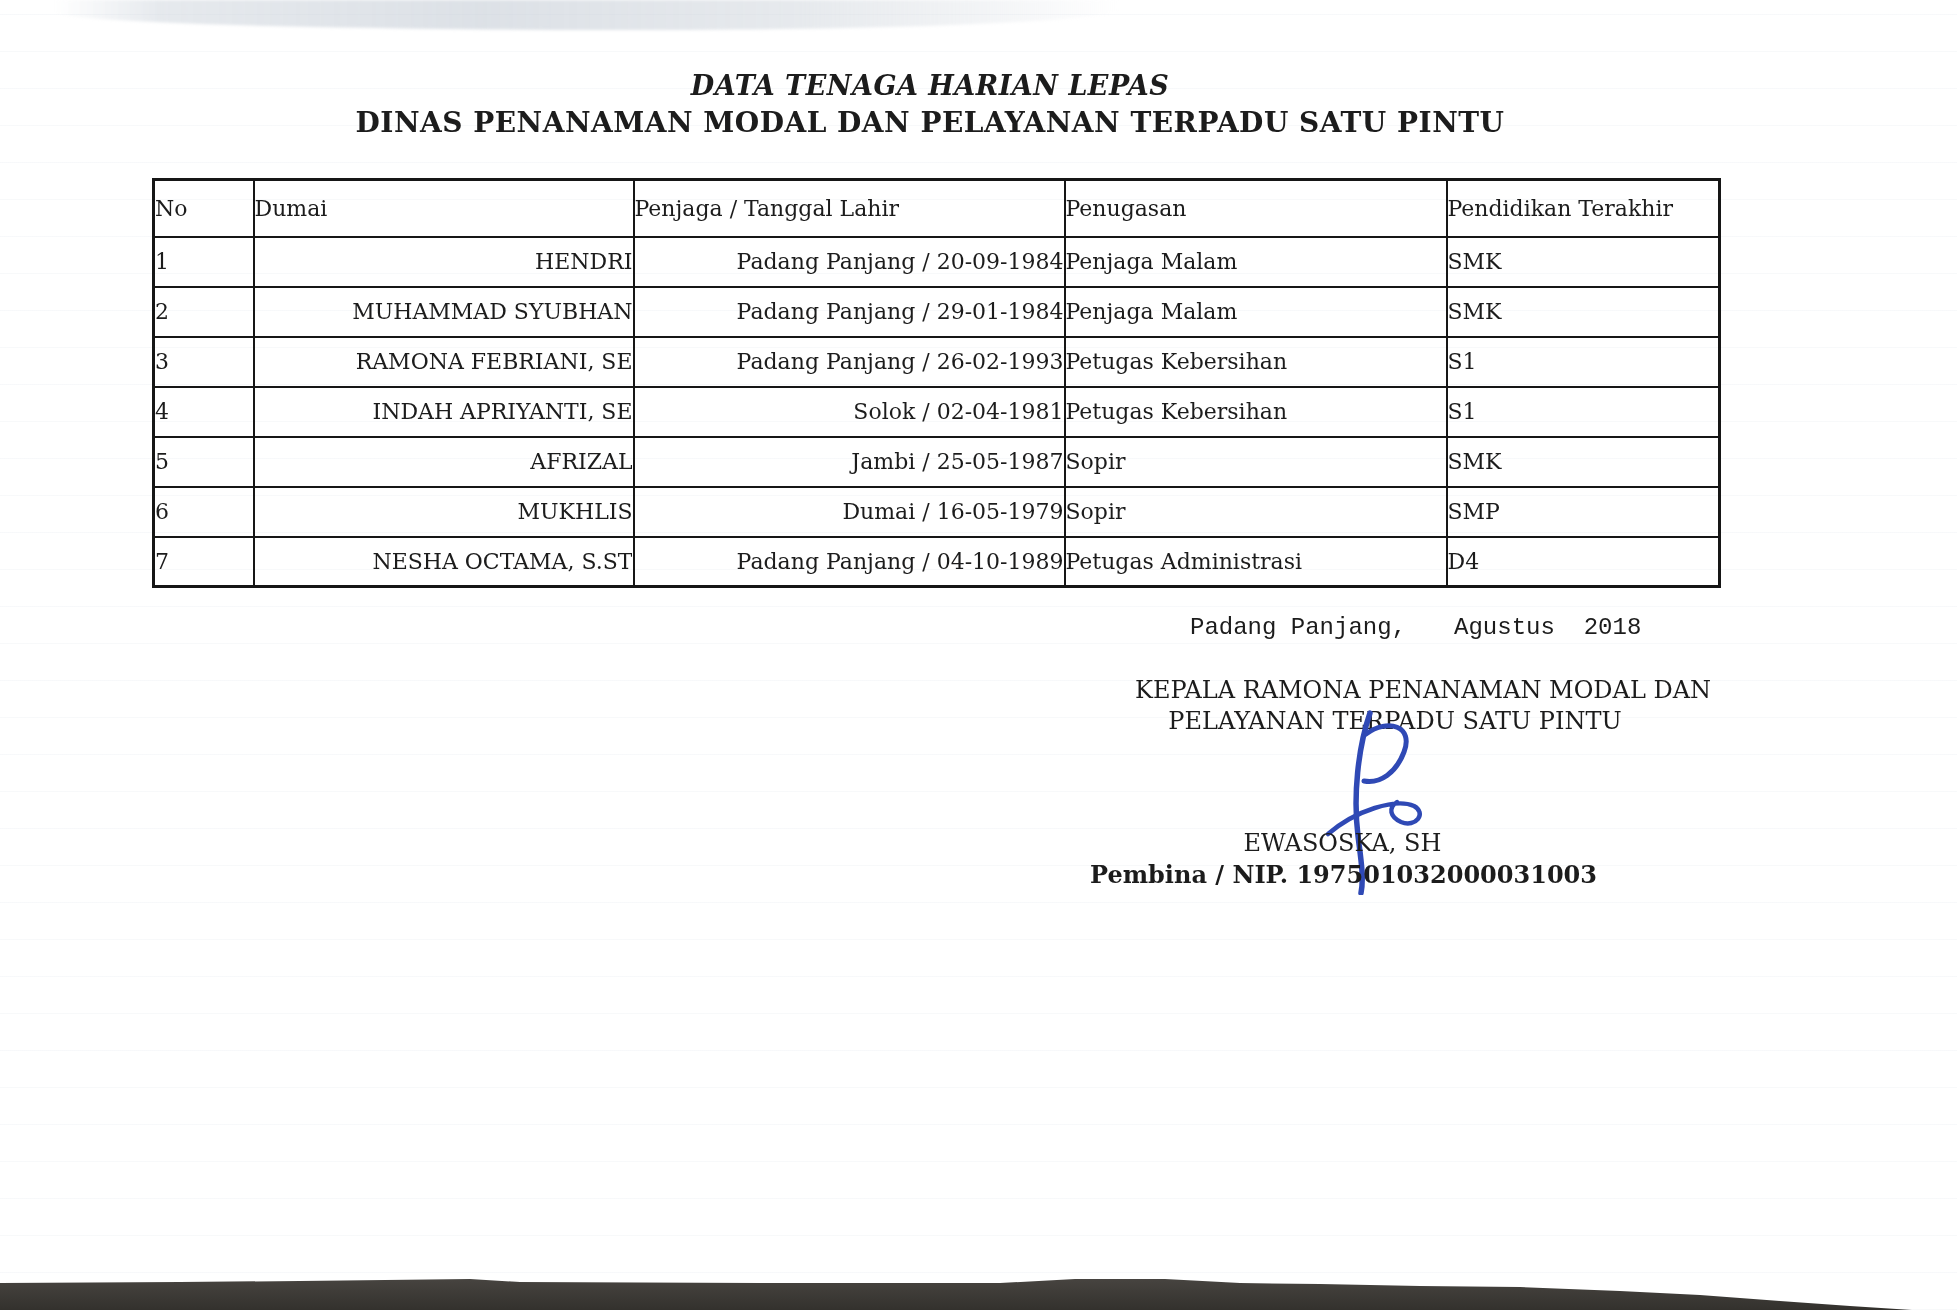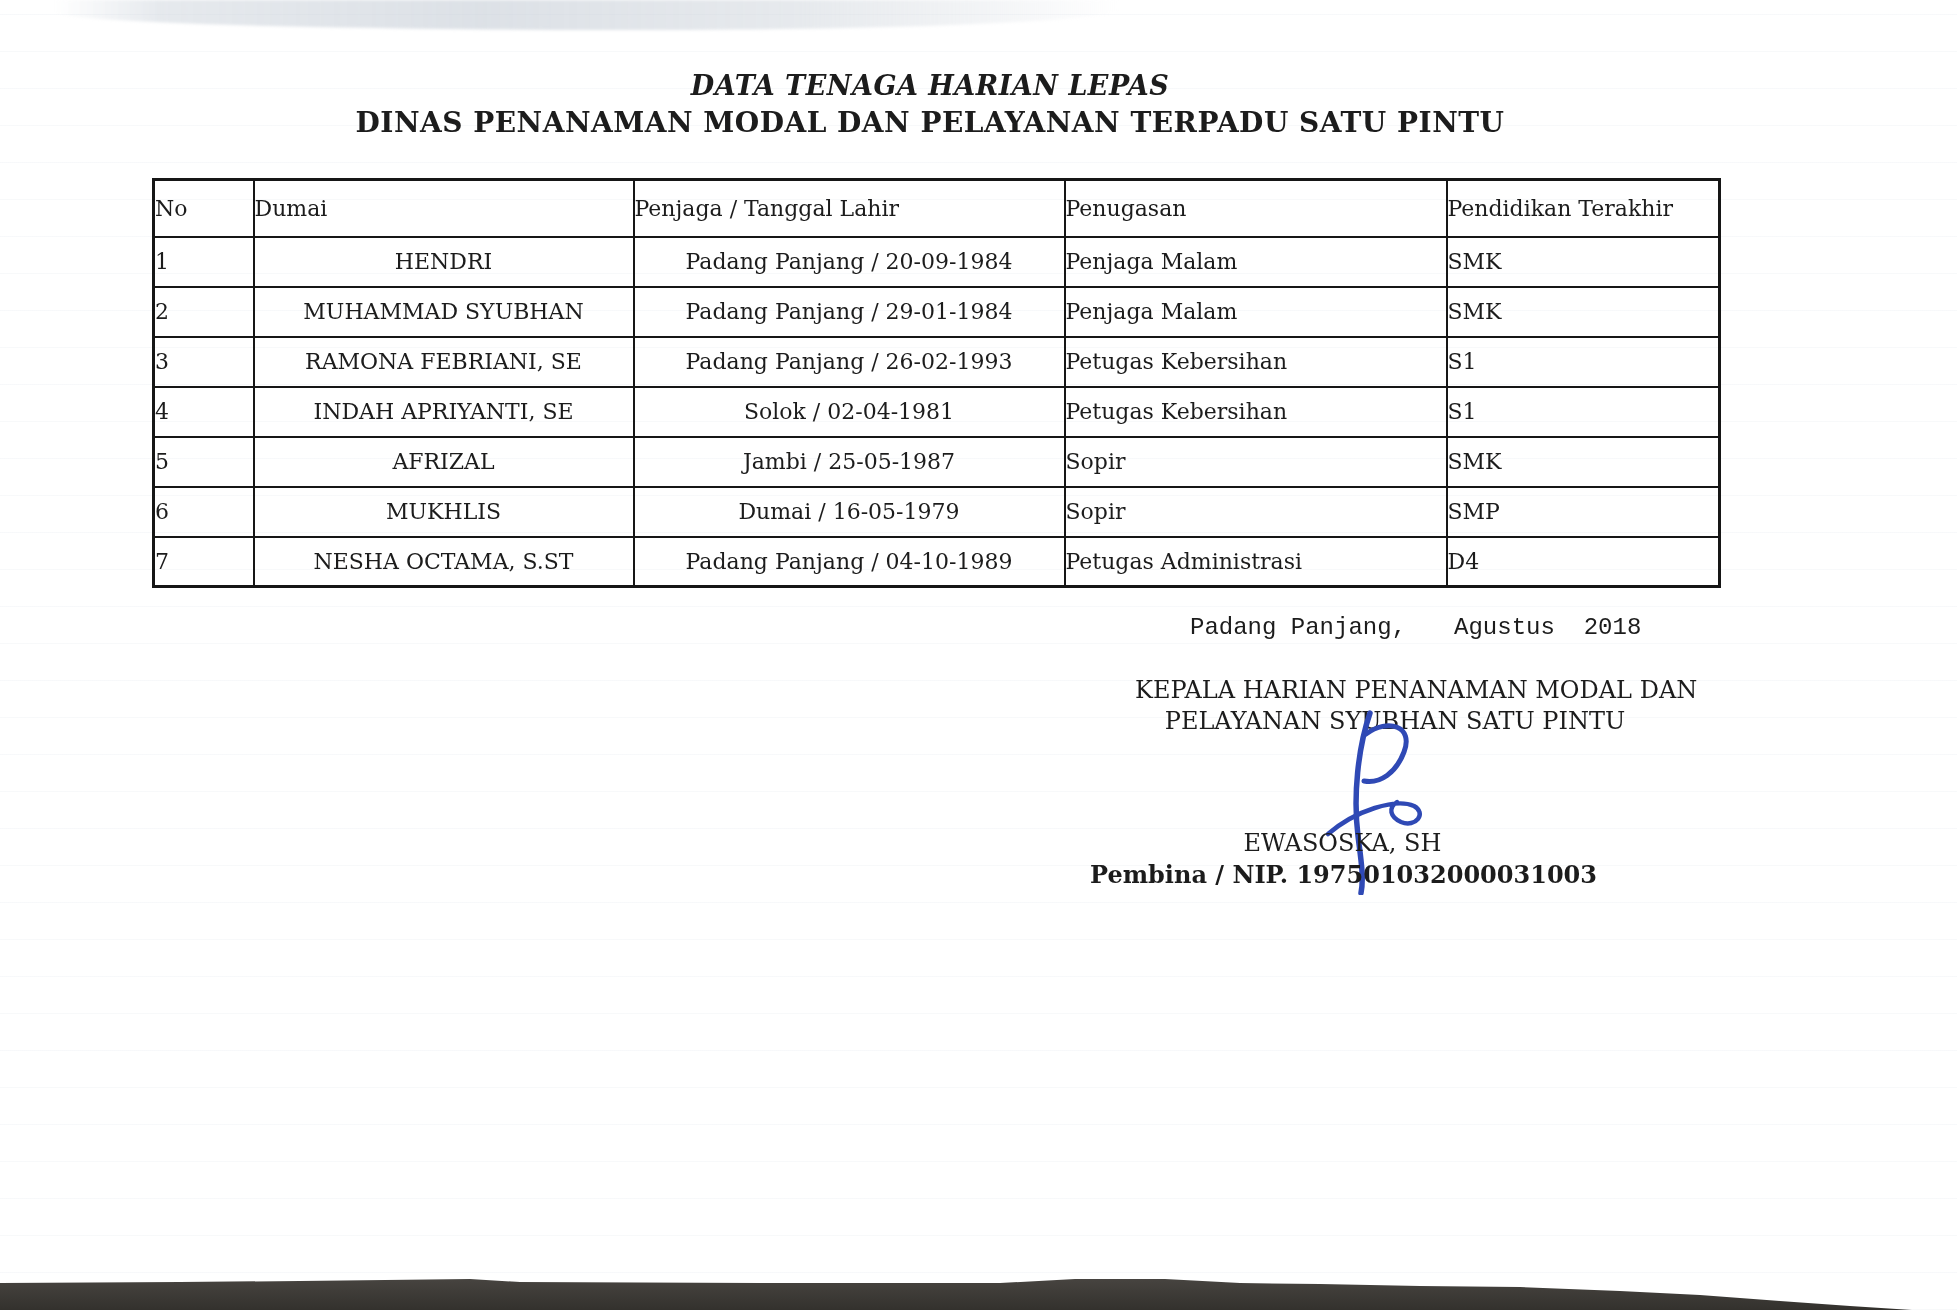--- a/index.html
+++ b/index.html
@@ -26,21 +26,21 @@
     border:3px solid #161616;
   }
   .doc-table th,.doc-table td{
     border:2px solid #161616;
     font-weight:normal;font-size:22px;
     text-align:left;vertical-align:middle;
     padding:0;overflow:hidden;white-space:nowrap;
   }
   .doc-table thead tr{height:57px;}
   .doc-table tbody tr{height:50px;}
-  .doc-table td.al{text-align:center;border-radius:10px;}
+  .doc-table td.al{text-align:right;border-radius:10px;}
   .sig-text{position:absolute;font-size:24px;white-space:nowrap;}
   .sig-place{left:1190px;top:614px;font-family:Liberation Mono, monospace;}
   .sig-place .date-gap{margin-left:48px;white-space:pre;}
   .sig-kepala1{left:1135px;top:676px;width:520px;text-align:center;}
   .sig-kepala2{left:1135px;top:707px;width:520px;text-align:center;}
   .sig-name{left:1135px;top:829px;width:415px;text-align:center;}
   .sig-nip{left:1090px;top:860px;width:505px;text-align:center;font-weight:bold;}
   .signature-svg{position:absolute;left:1290px;top:710px;}
   .scan-bottom{position:absolute;left:0;top:1272px;}
 </style>
@@ -118,22 +118,22 @@
       <td class="al">Padang Panjang / 04-10-1989</td>
       <td>Petugas Administrasi</td>
       <td>D4</td>
     </tr>
   </tbody>
 </table>
 
 <div class="sig-text sig-place">
   <span>Padang Panjang,</span><span class="date-gap">Agustus  2018</span>
 </div>
-<div class="sig-text sig-kepala1">KEPALA HARIAN PENANAMAN MODAL DAN</div>
-<div class="sig-text sig-kepala2">PELAYANAN SYUBHAN SATU PINTU</div>
+<div class="sig-text sig-kepala1">KEPALA RAMONA PENANAMAN MODAL DAN</div>
+<div class="sig-text sig-kepala2">PELAYANAN TERPADU SATU PINTU</div>
 
 <svg class="signature-svg" width="180" height="185" viewBox="0 0 180 185" fill="none">
   <path d="M 80,3 C 68,38 63,86 68,126 C 71,150 74,168 71,183" stroke-width="5.5" stroke-linecap="round" fill="none" stroke="#2f49b5"></path>
   <path d="M 76,24 C 98,8 124,16 114,42 C 106,63 90,74 74,71" stroke-width="5" stroke-linecap="round" fill="none" stroke="#2f49b5"></path>
   <path d="M 38,124 C 66,100 106,88 124,96 C 137,103 126,118 111,112 C 100,107 98,98 107,92" stroke-width="4.5" stroke-linecap="round" fill="none" stroke="#2f49b5"></path>
 </svg>
 
 <div class="sig-text sig-name">EWASOSKA, SH</div>
 <div class="sig-text sig-nip">Pembina / NIP. 197501032000031003</div>
 

